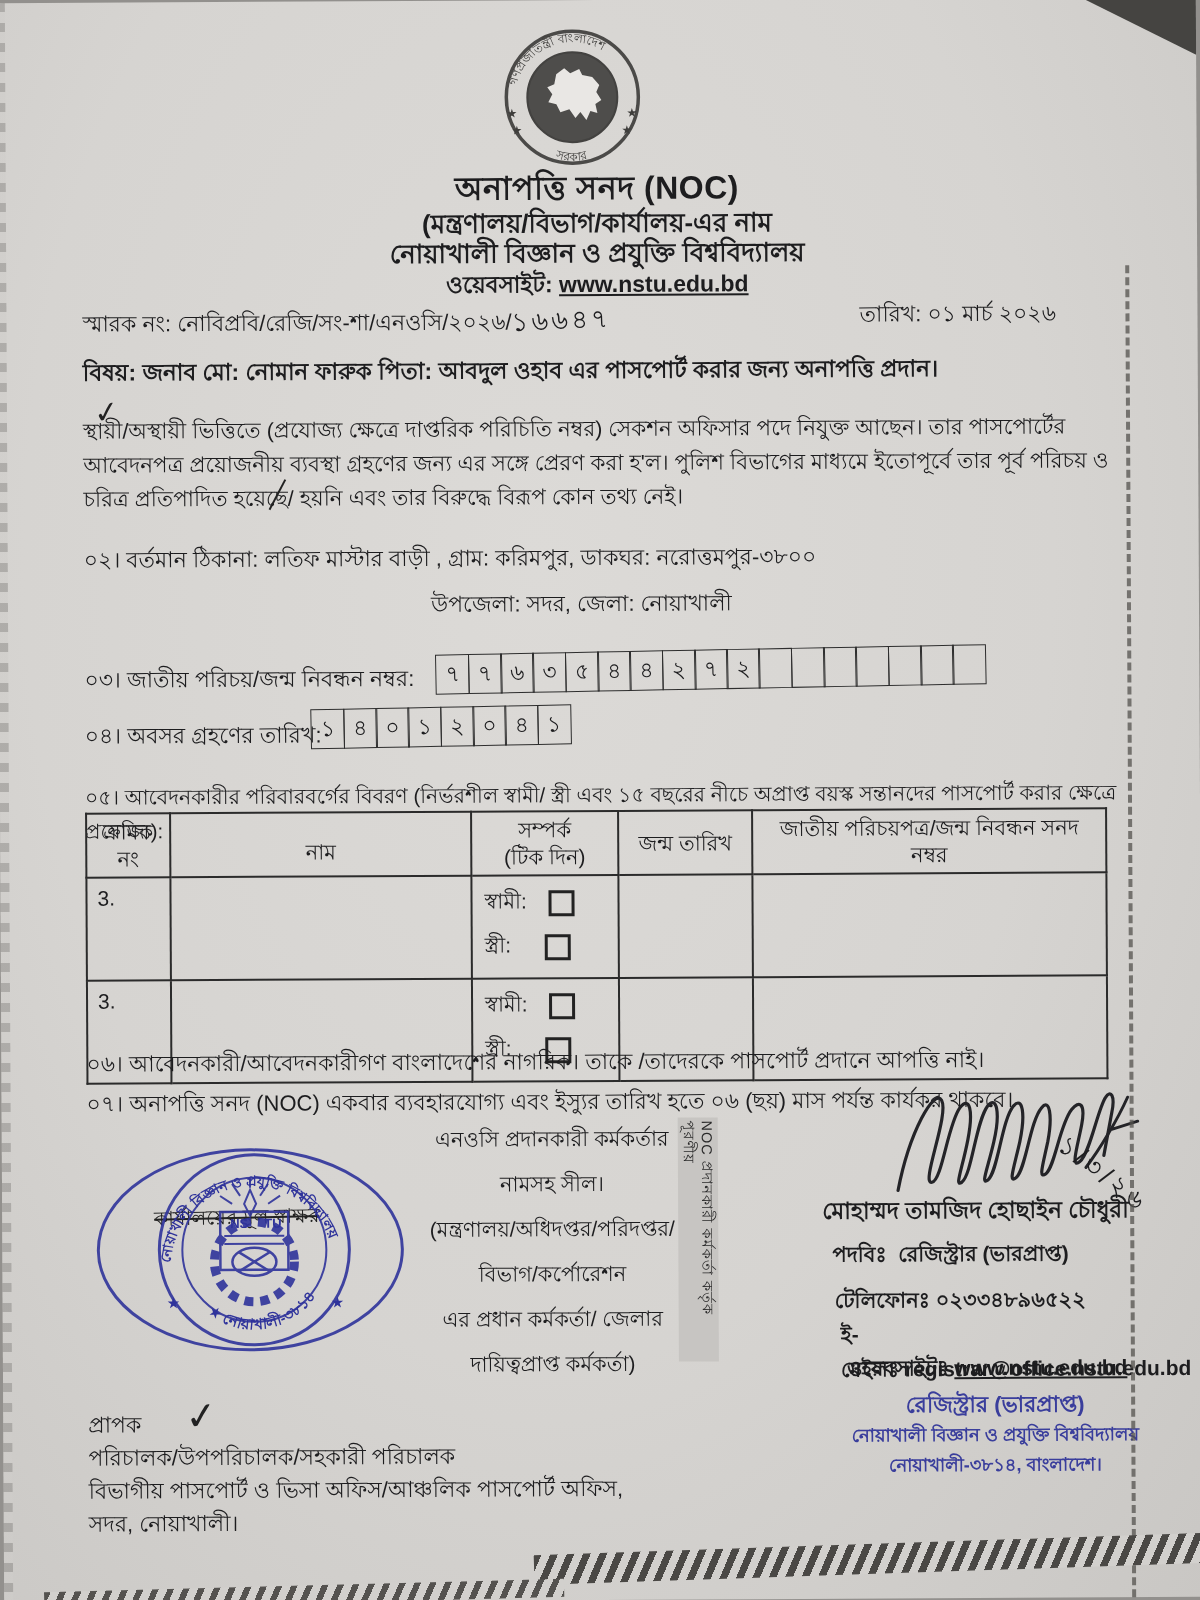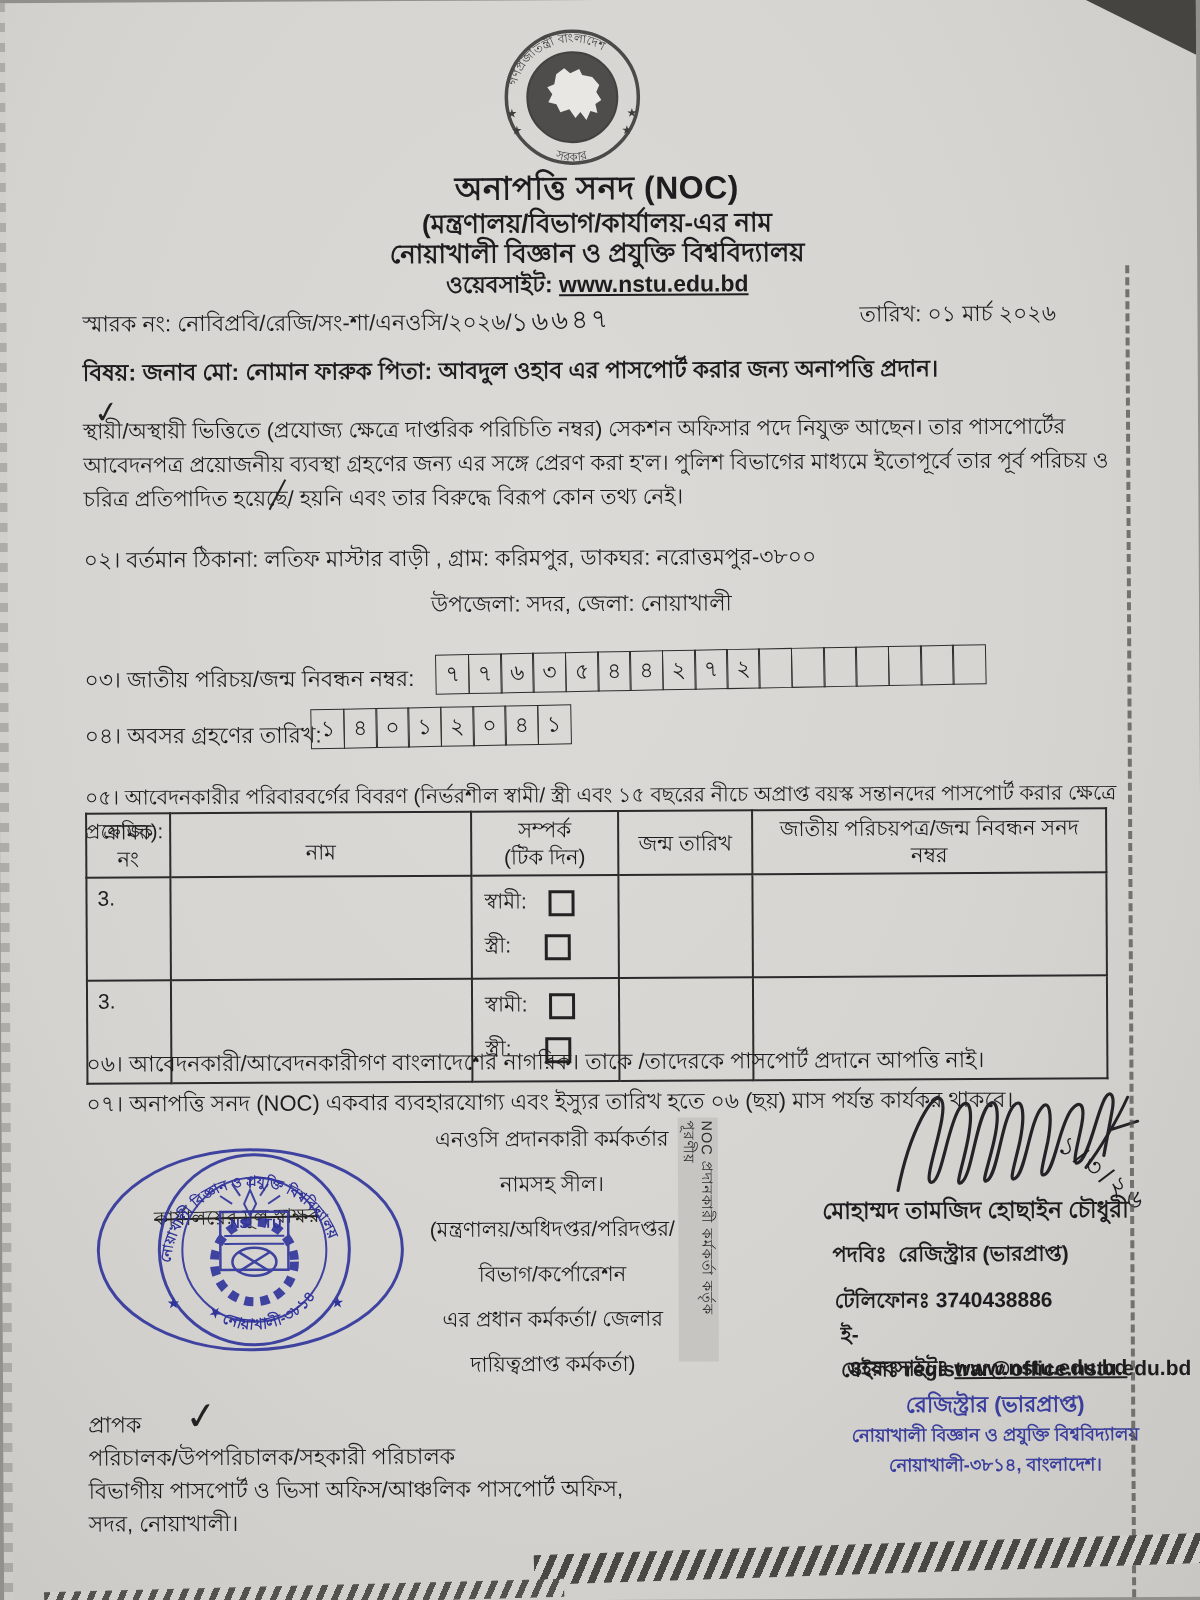--- a/index.html
+++ b/index.html
@@ -261,21 +261,21 @@
       <path d="M196,98 C210,80 228,50 238,28 M222,60 L248,52" fill="none" stroke="#242428" stroke-width="3" stroke-linecap="round"></path>
     </svg>
   </div>
   <div class="abs" style="left:1072px;top:1128px;font-size:26px;letter-spacing:4px;transform:rotate(38deg);transform-origin:left top;">১/৩/২৬</div>
 
   <div class="abs offname" style="left:820px;top:1194px;width:310px;">মোহাম্মদ তামজিদ হোছাইন চৌধুরী</div>
   <div class="abs offline" style="left:830px;top:1240px;">
     <span>পদবিঃ</span>&nbsp;&nbsp;<span class="val">রেজিস্ট্রার (ভারপ্রাপ্ত)</span>
   </div>
   <div class="abs offline" style="left:832px;top:1286px;">
-    <span>টেলিফোনঃ</span>&nbsp;<span class="val">3740438886</span>
+    <span>টেলিফোনঃ</span>&nbsp;<span class="val">০২৩৩৪৮৯৬৫২২</span>
   </div>
   <div class="abs offline" style="left:838px;top:1320px;">
     <span>ই-মেইলঃ</span>&nbsp;<span class="val">registrar@office.nstu.edu.bd</span>
   </div>
   <div class="abs offline" style="left:844px;top:1354px;">
     <span>ওয়েবসাইটঃ</span>&nbsp;<span class="val weblink">www.nstu.edu.bd</span>
   </div>
 
   <div class="abs bluestamp" style="left:822px;top:1392px;width:340px;">
     <div class="l1">রেজিস্ট্রার (ভারপ্রাপ্ত)</div>

